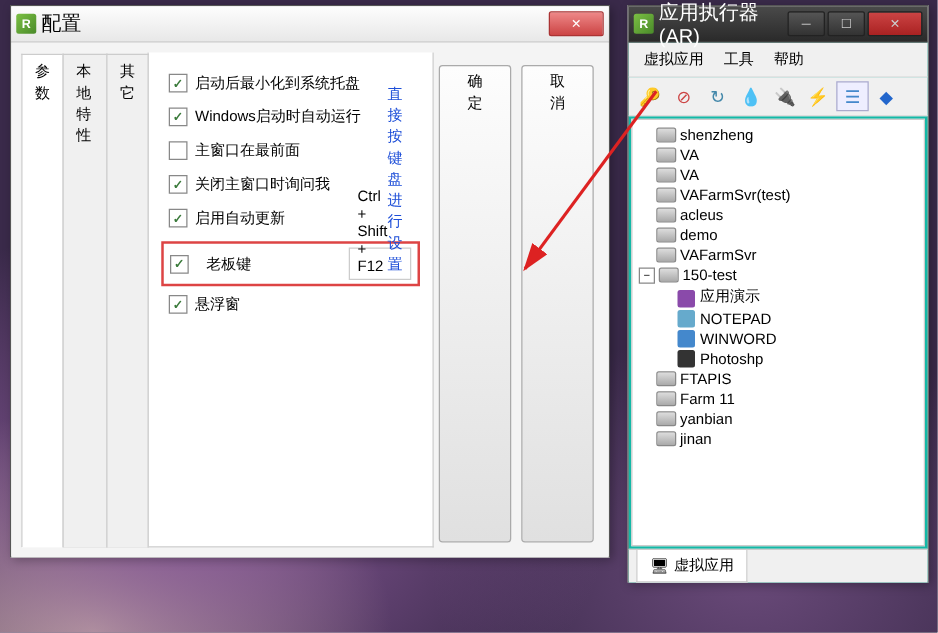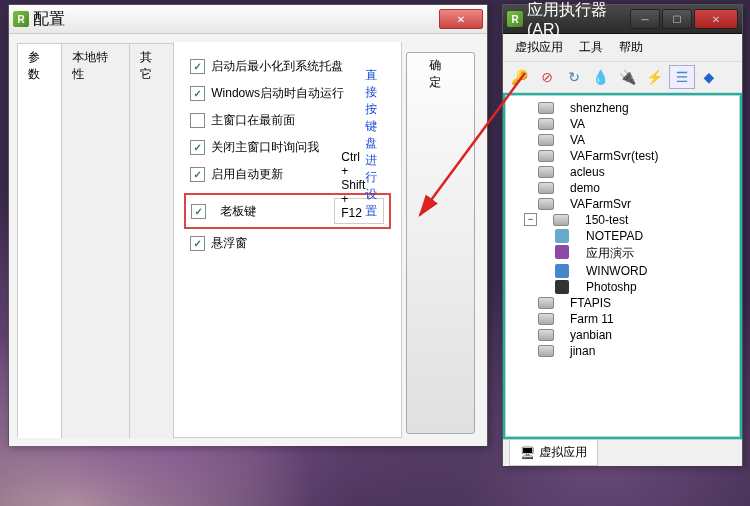--- a/index.html
+++ b/index.html
@@ -29,21 +29,21 @@
 .hint-text{color:#1d4ed8}
 .dialog-buttons{display:flex;justify-content:flex-start;gap:8px;padding:10px 4px 4px}
 .dlg-btn{padding:4px 22px;border:1px solid #aaa;background:linear-gradient(#fdfdfd,#e0e0e0);border-radius:3px;cursor:pointer}
 .ar-window{left:502px;top:4px;width:239px;height:460px}
 .ar-body{background:#14b8a6;height:calc(100% - 28px);display:flex;flex-direction:column}
 .menubar{display:flex;padding:2px 6px;gap:4px;background:#f0f0f0;border-bottom:1px solid #ddd}
 .menu-item{padding:3px 6px;cursor:pointer}
 .toolbar{display:flex;padding:3px 4px;gap:1px;background:#f0f0f0;border-bottom:1px solid #ddd}
 .tool-btn{width:24px;height:22px;border:1px solid transparent;display:flex;align-items:center;justify-content:center;cursor:pointer;font-size:14px}
 .tree{flex:1;background:#fff;border:1px solid #ccc;margin:2px;overflow:auto;padding:4px 2px}
-.tree-node{display:flex;align-items:flex-start;padding:1px 0;gap:16px;cursor:pointer;white-space:nowrap}
+.tree-node{display:flex;align-items:flex-end;padding:1px 0;gap:3px;cursor:pointer;white-space:nowrap}
 .tree-indent{display:inline-block}
 .tree-toggle{width:11px;height:11px;border:1px solid #888;display:flex;align-items:center;justify-content:center;font-size:9px;line-height:1;background:#fff}
 .tree-icon{width:16px;height:14px;display:flex;align-items:center;justify-content:center;font-size:11px}
 .disk-icon{background:linear-gradient(#ddd,#aaa);border:1px solid #888;border-radius:2px;width:14px;height:10px}
 .app-icon{width:14px;height:14px;border-radius:2px}
 .status-tab{background:#f0f0f0;border-top:1px solid #ccc;padding:0 6px}
 .status-tab-inner{display:inline-flex;align-items:center;gap:4px;padding:4px 10px;border:1px solid #ccc;border-top:none;background:#fff}
 .arrow{position:absolute;pointer-events:none;z-index:10}
 </style>
 </head>
@@ -93,20 +93,21 @@
           <span class="hint-text">直接按键盘进行设置</span>
         </div>
       </div>
       <div class="checkbox-row">
           <span class="checkbox checked"></span>
           <span>悬浮窗</span>
         </div>
     </div>
     <div class="dialog-buttons">
       <div class="dlg-btn">确定</div>
+      <div class="dlg-btn">取消</div>
     </div>
   </div>
 </div>
 
 <div class="window ar-window">
   <div class="titlebar dark">
     <div class="title-icon">R</div>
     <div class="title-text">应用执行器(AR)</div>
     <div class="win-controls">
       <div class="win-btn dark">─</div>
@@ -184,30 +185,30 @@
           <span class="tree-indent" style="width:0px"></span>
           <span class="tree-toggle">−</span>
           <span class="tree-icon">
             <span class="disk-icon"></span>
           </span>
           <span>150-test</span>
         </div>
         <div class="tree-node">
           <span class="tree-indent" style="width:30px"></span>
           <span class="tree-icon">
+            <span class="app-icon" style="background:#8a4aaa"></span>
+          </span>
+          <span>应用演示</span>
+        </div>
+        <div class="tree-node">
+          <span class="tree-indent" style="width:30px"></span>
+          <span class="tree-icon">
             <span class="app-icon" style="background:#6ac"></span>
           </span>
           <span>NOTEPAD</span>
-        </div>
-        <div class="tree-node">
-          <span class="tree-indent" style="width:30px"></span>
-          <span class="tree-icon">
-            <span class="app-icon" style="background:#8a4aaa"></span>
-          </span>
-          <span>应用演示</span>
         </div>
         <div class="tree-node">
           <span class="tree-indent" style="width:30px"></span>
           <span class="tree-icon">
             <span class="app-icon" style="background:#48c"></span>
           </span>
           <span>WINWORD</span>
         </div>
         <div class="tree-node">
           <span class="tree-indent" style="width:30px"></span>

